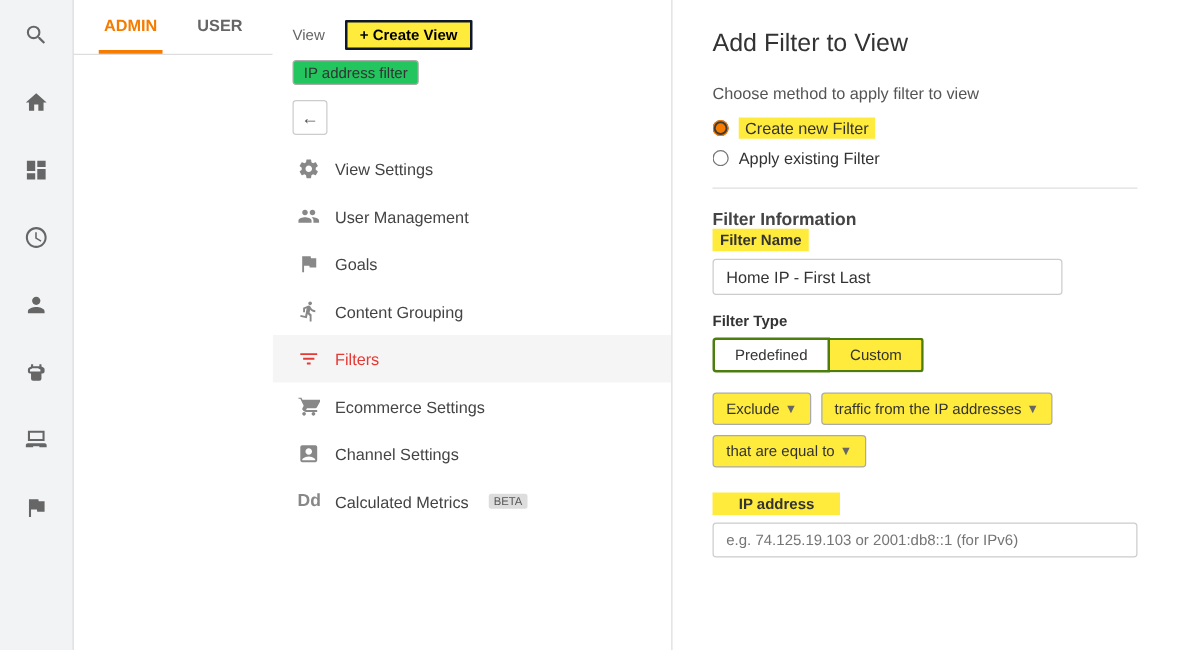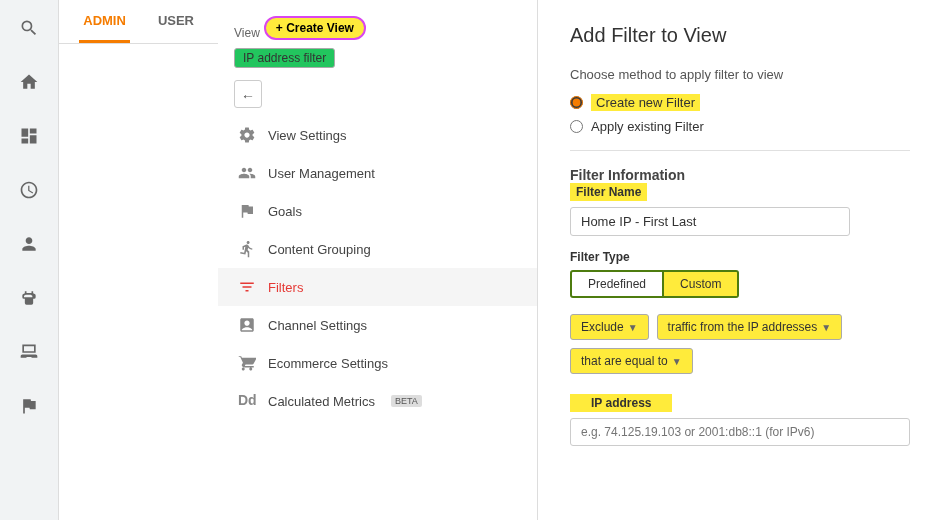--- a/index.html
+++ b/index.html
@@ -66,33 +66,33 @@
     
     .sidebar {
       width: 320px;
       border-right: 1px solid #ddd;
       overflow-y: auto;
       padding-top: 8px;
     }
 
     .sidebar-view-row {
       display: flex;
-      align-items: flex-end;
+      align-items: center;
       padding: 8px 16px;
-      gap: 4px;
+      gap: 16px;
     }
     .view-label {
       font-size: 12px;
       color: #666;
       font-weight: 500;
     }
     .create-view-btn {
       background: #ffeb3b;
-      border: 2px solid #d946ef;
-      border-radius: 12px;
+      border: 2px solid #0f172a;
+      border-radius: 1px;
       padding: 3px 10px;
       font-size: 12px;
       font-weight: 600;
       cursor: pointer;
       display: flex;
       align-items: center;
       gap: 4px;
     }
     .ip-filter-badge {
       background: #22c55e;
@@ -377,33 +377,33 @@
           <svg width="18" height="18" viewBox="0 0 24 24" fill="#e53935">
               <path d="M10 18h4v-2h-4v2zM3 6v2h18V6H3zm3 7h12v-2H6v2z"></path>
             </svg>
         </span>
         <span class="item-label" style="color:#e53935;">Filters</span>
       </div>
 
       <div class="sidebar-item">
         <span class="icon">
           <svg width="18" height="18" viewBox="0 0 24 24" fill="#888">
+              <path d="M7 18c-1.1 0-1.99.9-1.99 2S5.9 22 7 22s2-.9 2-2-.9-2-2-2zM1 2v2h2l3.6 7.59-1.35 2.45c-.16.28-.25.61-.25.96C5 16.1 6.9 18 9 18h12v-2H9.42c-.14 0-.25-.11-.25-.25l.03-.12.9-1.63H19c.75 0 1.41-.41 1.75-1.03l3.58-6.49A1 1 0 0 0 23.45 5H5.21l-.94-2H1zm16 16c-1.1 0-1.99.9-1.99 2s.89 2 1.99 2 2-.9 2-2-.9-2-2-2z"></path>
+            </svg>
+        </span>
+        <span class="item-label">Ecommerce Settings</span>
+      </div>
+
+      <div class="sidebar-item">
+        <span class="icon">
+          <svg width="18" height="18" viewBox="0 0 24 24" fill="#888">
               <path d="M19 3H5c-1.1 0-2 .9-2 2v14c0 1.1.9 2 2 2h14c1.1 0 2-.9 2-2V5c0-1.1-.9-2-2-2zm-7 3c1.93 0 3.5 1.57 3.5 3.5S13.93 13 12 13s-3.5-1.57-3.5-3.5S10.07 6 12 6zm7 13H5v-.23c0-.62.28-1.2.76-1.58C7.47 15.82 9.64 15 12 15s4.53.82 6.24 2.19c.48.38.76.97.76 1.58V19z"></path>
             </svg>
         </span>
         <span class="item-label">Channel Settings</span>
-      </div>
-
-      <div class="sidebar-item">
-        <span class="icon">
-          <svg width="18" height="18" viewBox="0 0 24 24" fill="#888">
-              <path d="M7 18c-1.1 0-1.99.9-1.99 2S5.9 22 7 22s2-.9 2-2-.9-2-2-2zM1 2v2h2l3.6 7.59-1.35 2.45c-.16.28-.25.61-.25.96C5 16.1 6.9 18 9 18h12v-2H9.42c-.14 0-.25-.11-.25-.25l.03-.12.9-1.63H19c.75 0 1.41-.41 1.75-1.03l3.58-6.49A1 1 0 0 0 23.45 5H5.21l-.94-2H1zm16 16c-1.1 0-1.99.9-1.99 2s.89 2 1.99 2 2-.9 2-2-.9-2-2-2z"></path>
-            </svg>
-        </span>
-        <span class="item-label">Ecommerce Settings</span>
       </div>
 
       <div class="sidebar-item">
         <span class="icon" style="font-weight:bold;font-size:14px;color:#888;width:18px;text-align:center;">Dd</span>
         <span class="item-label">Calculated Metrics</span>
         <span style="font-size:9px;background:#ddd;border-radius:2px;padding:1px 4px;margin-left:4px;color:#555;">BETA</span>
       </div>
     </div>
 
     <div class="right-content">

